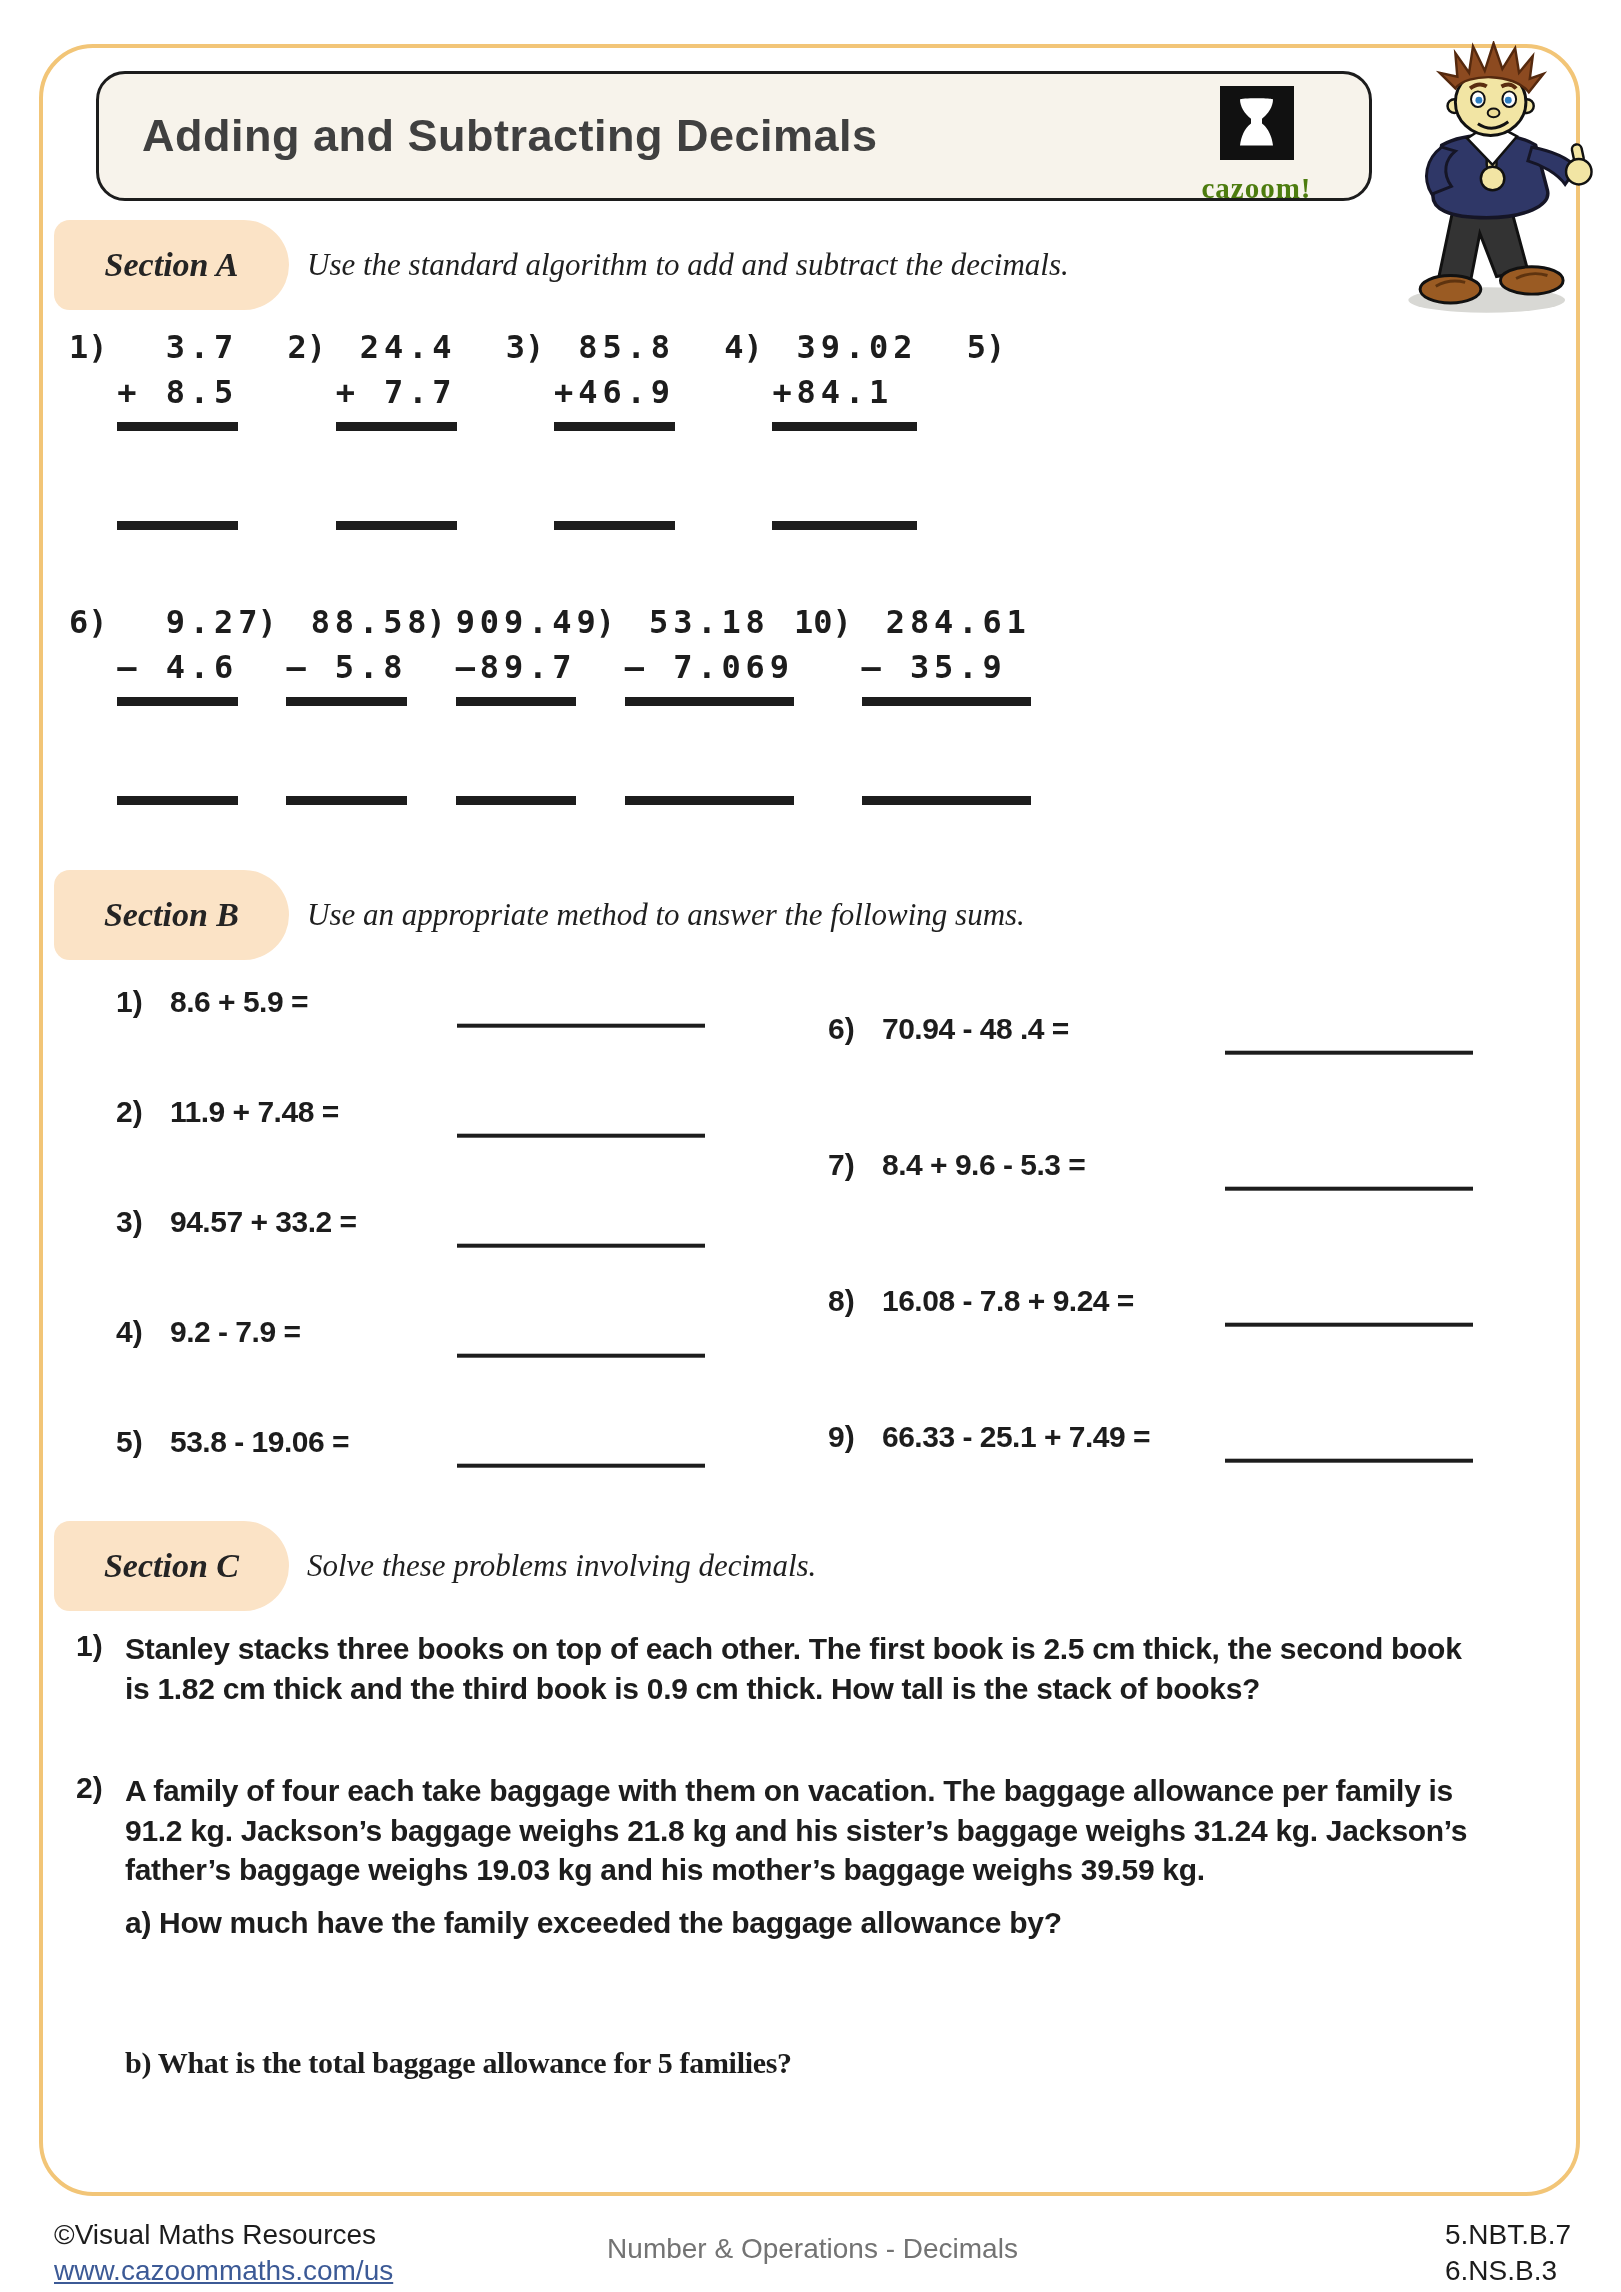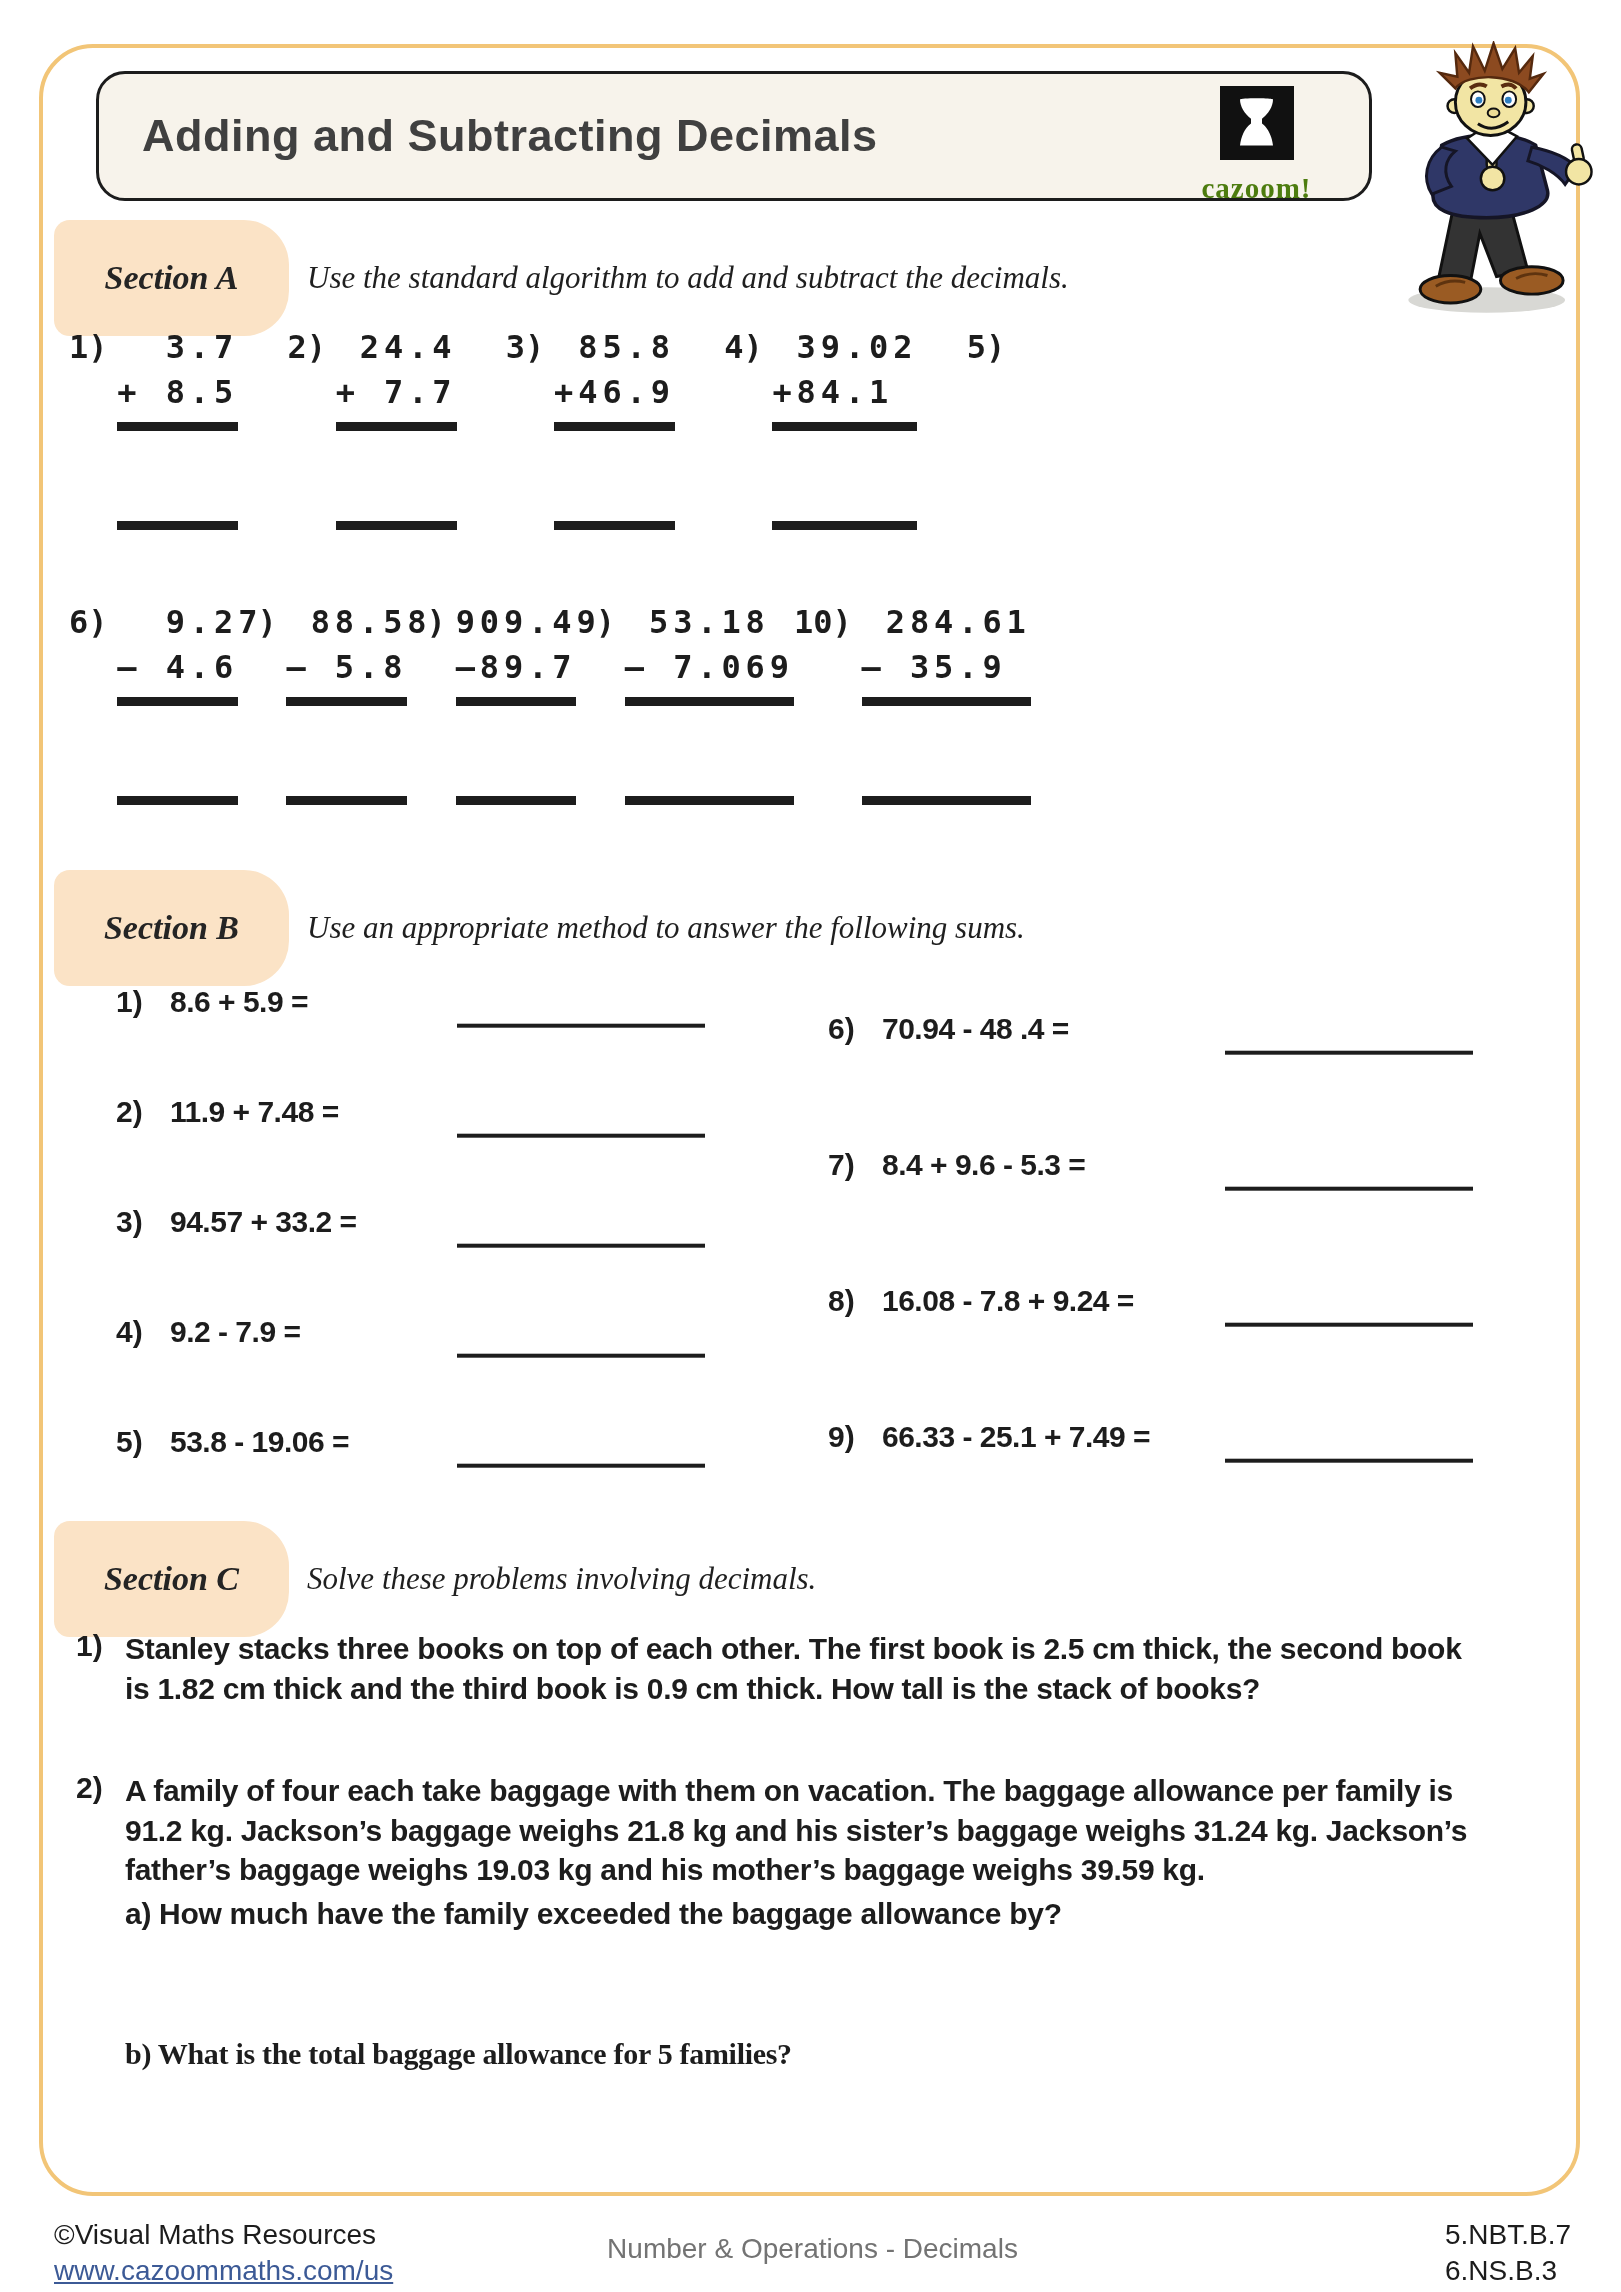--- a/index.html
+++ b/index.html
@@ -18,21 +18,21 @@
     box-sizing:border-box;display:flex;align-items:center;padding:0 43px;
   }
   .page-title{font-size:45px;font-weight:bold;color:#404040;letter-spacing:0.5px;}
   .logo{position:absolute;right:39px;top:11.8px;width:147px;text-align:center;}
   .logo-square{width:74px;height:74px;background:#111;margin:0 auto;display:flex;align-items:center;justify-content:center;}
   .logo-text{font-family:"Liberation Serif",serif;font-weight:bold;font-size:29px;color:#4d7c0f;margin-top:12px;letter-spacing:1px;}
   .mascot{position:absolute;left:1377px;top:41px;width:240px;height:279px;}
   
   .sec-head{position:absolute;left:54px;display:flex;align-items:center;}
   .sec-label{
-    width:235px;height:116px;background:#FBE3C6;border-radius:15.7px 45px 45px 15.7px;
+    width:235px;height:90px;background:#FBE3C6;border-radius:15.7px 45px 45px 15.7px;
     display:flex;align-items:center;justify-content:center;
     font-family:"Liberation Serif",serif;font-weight:bold;font-style:italic;
     font-size:34px;color:#242424;
   }
   .sec-instr{font-family:"Liberation Serif",serif;font-style:italic;font-size:31px;color:#1f1f1f;margin-left:18px;}
   
   .sum-row{position:absolute;display:flex;justify-content:space-between;}
   .row-a1{top:325px;left:69px;width:946px;}
   .row-a2{top:600px;left:69px;width:956px;}
   .problem{display:flex;}
@@ -55,21 +55,21 @@
   .b-num{width:54px;font-weight:bold;font-size:30px;flex-shrink:0;}
   .b-expr{font-weight:bold;font-size:30px;letter-spacing:-0.5px;flex-shrink:0;}
   .b-left .b-expr{width:287px;}
   .b-right .b-expr{width:343px;}
   .b-line{width:248px;height:3.9px;background:#1d1d1d;transform:translateY(15.7px);}
   
   .c-body{position:absolute;top:1629px;left:76px;width:1475px;}
   .c-problem{display:flex;margin-bottom:63px;}
   .c-num{width:49px;font-weight:bold;font-size:30px;flex-shrink:0;}
   .c-text{font-weight:bold;font-size:30px;line-height:1.32;letter-spacing:-0.3px;width:1358px;}
-  .c-part-a{margin-top:4px;}
+  .c-part-a{margin-top:13px;}
   .c-part-b{margin-top:100px;font-family:Liberation Serif, serif;}
   
   .footer{
     position:absolute;top:2217px;left:54px;width:1517px;
     display:grid;grid-template-columns:1fr auto 1fr;align-items:start;
   }
   .f-left{font-size:28px;line-height:1.3;color:#1c1c1c;justify-self:start;}
   .f-url{color:#3C5A96;text-decoration:underline;cursor:pointer;}
   .f-center{font-size:28px;color:#737373;margin-top:15.7px;justify-self:center;}
   .f-right{font-size:28px;line-height:1.3;color:#1c1c1c;justify-self:end;text-align:left;}

